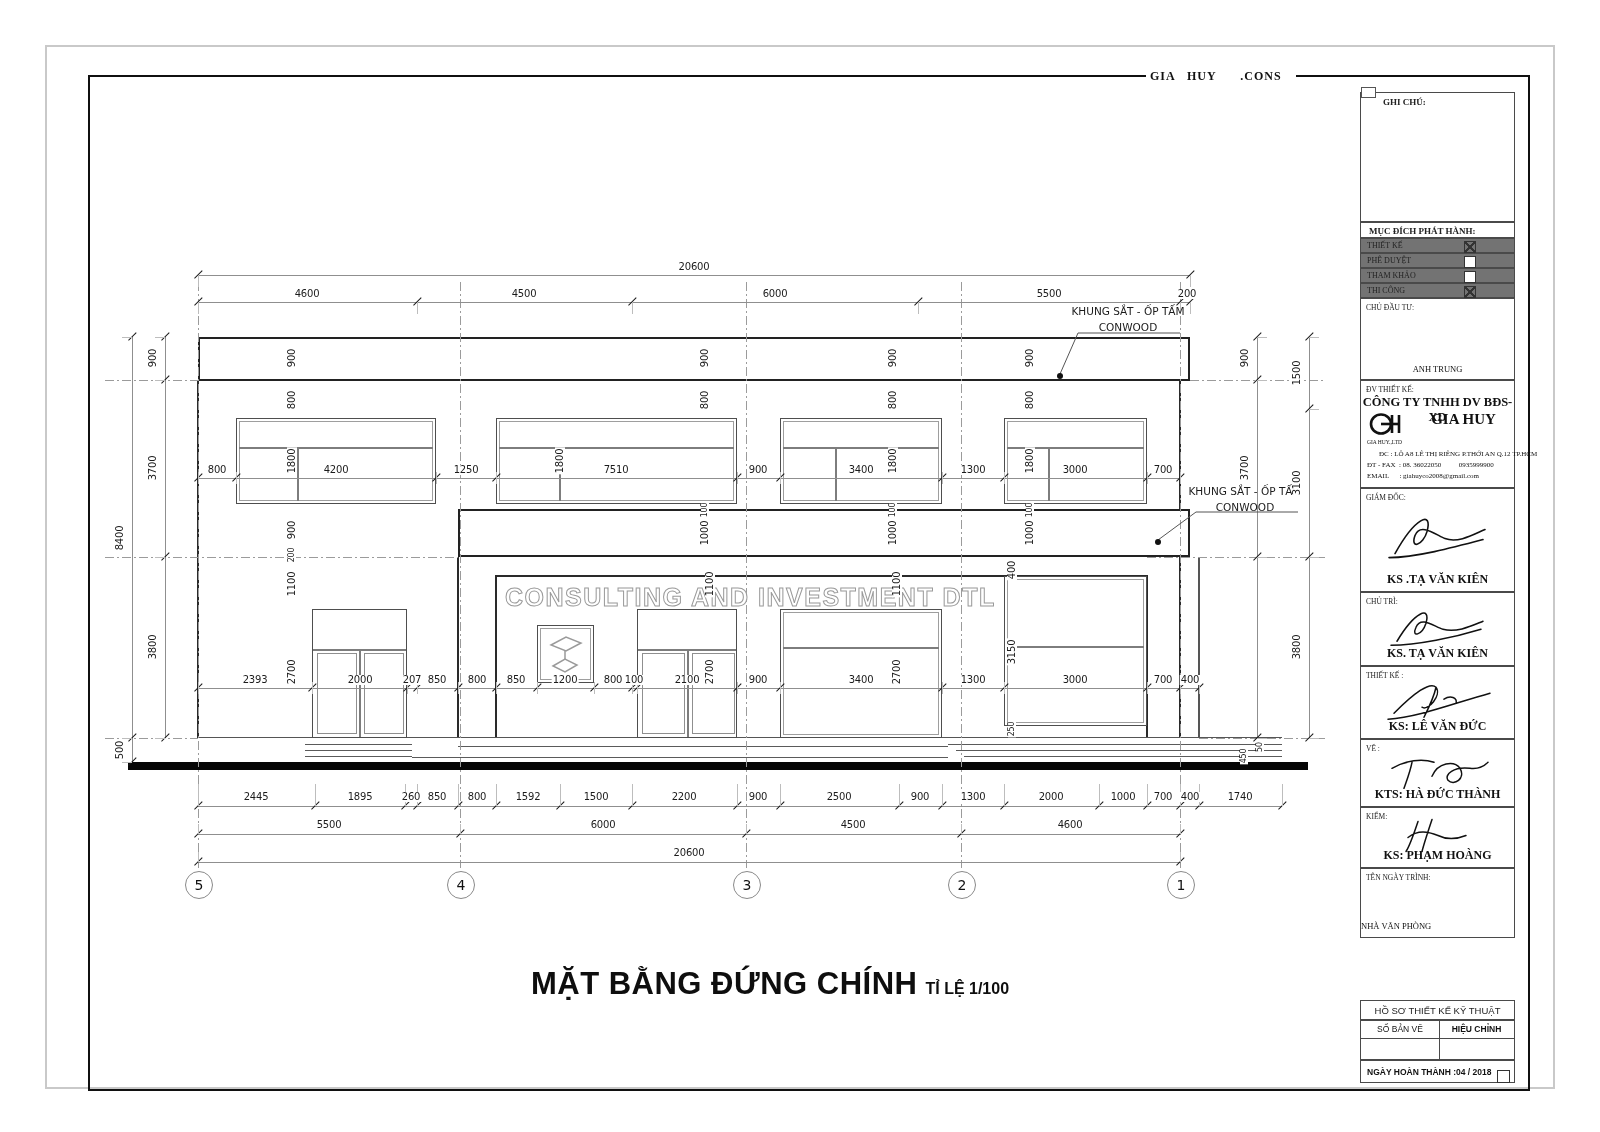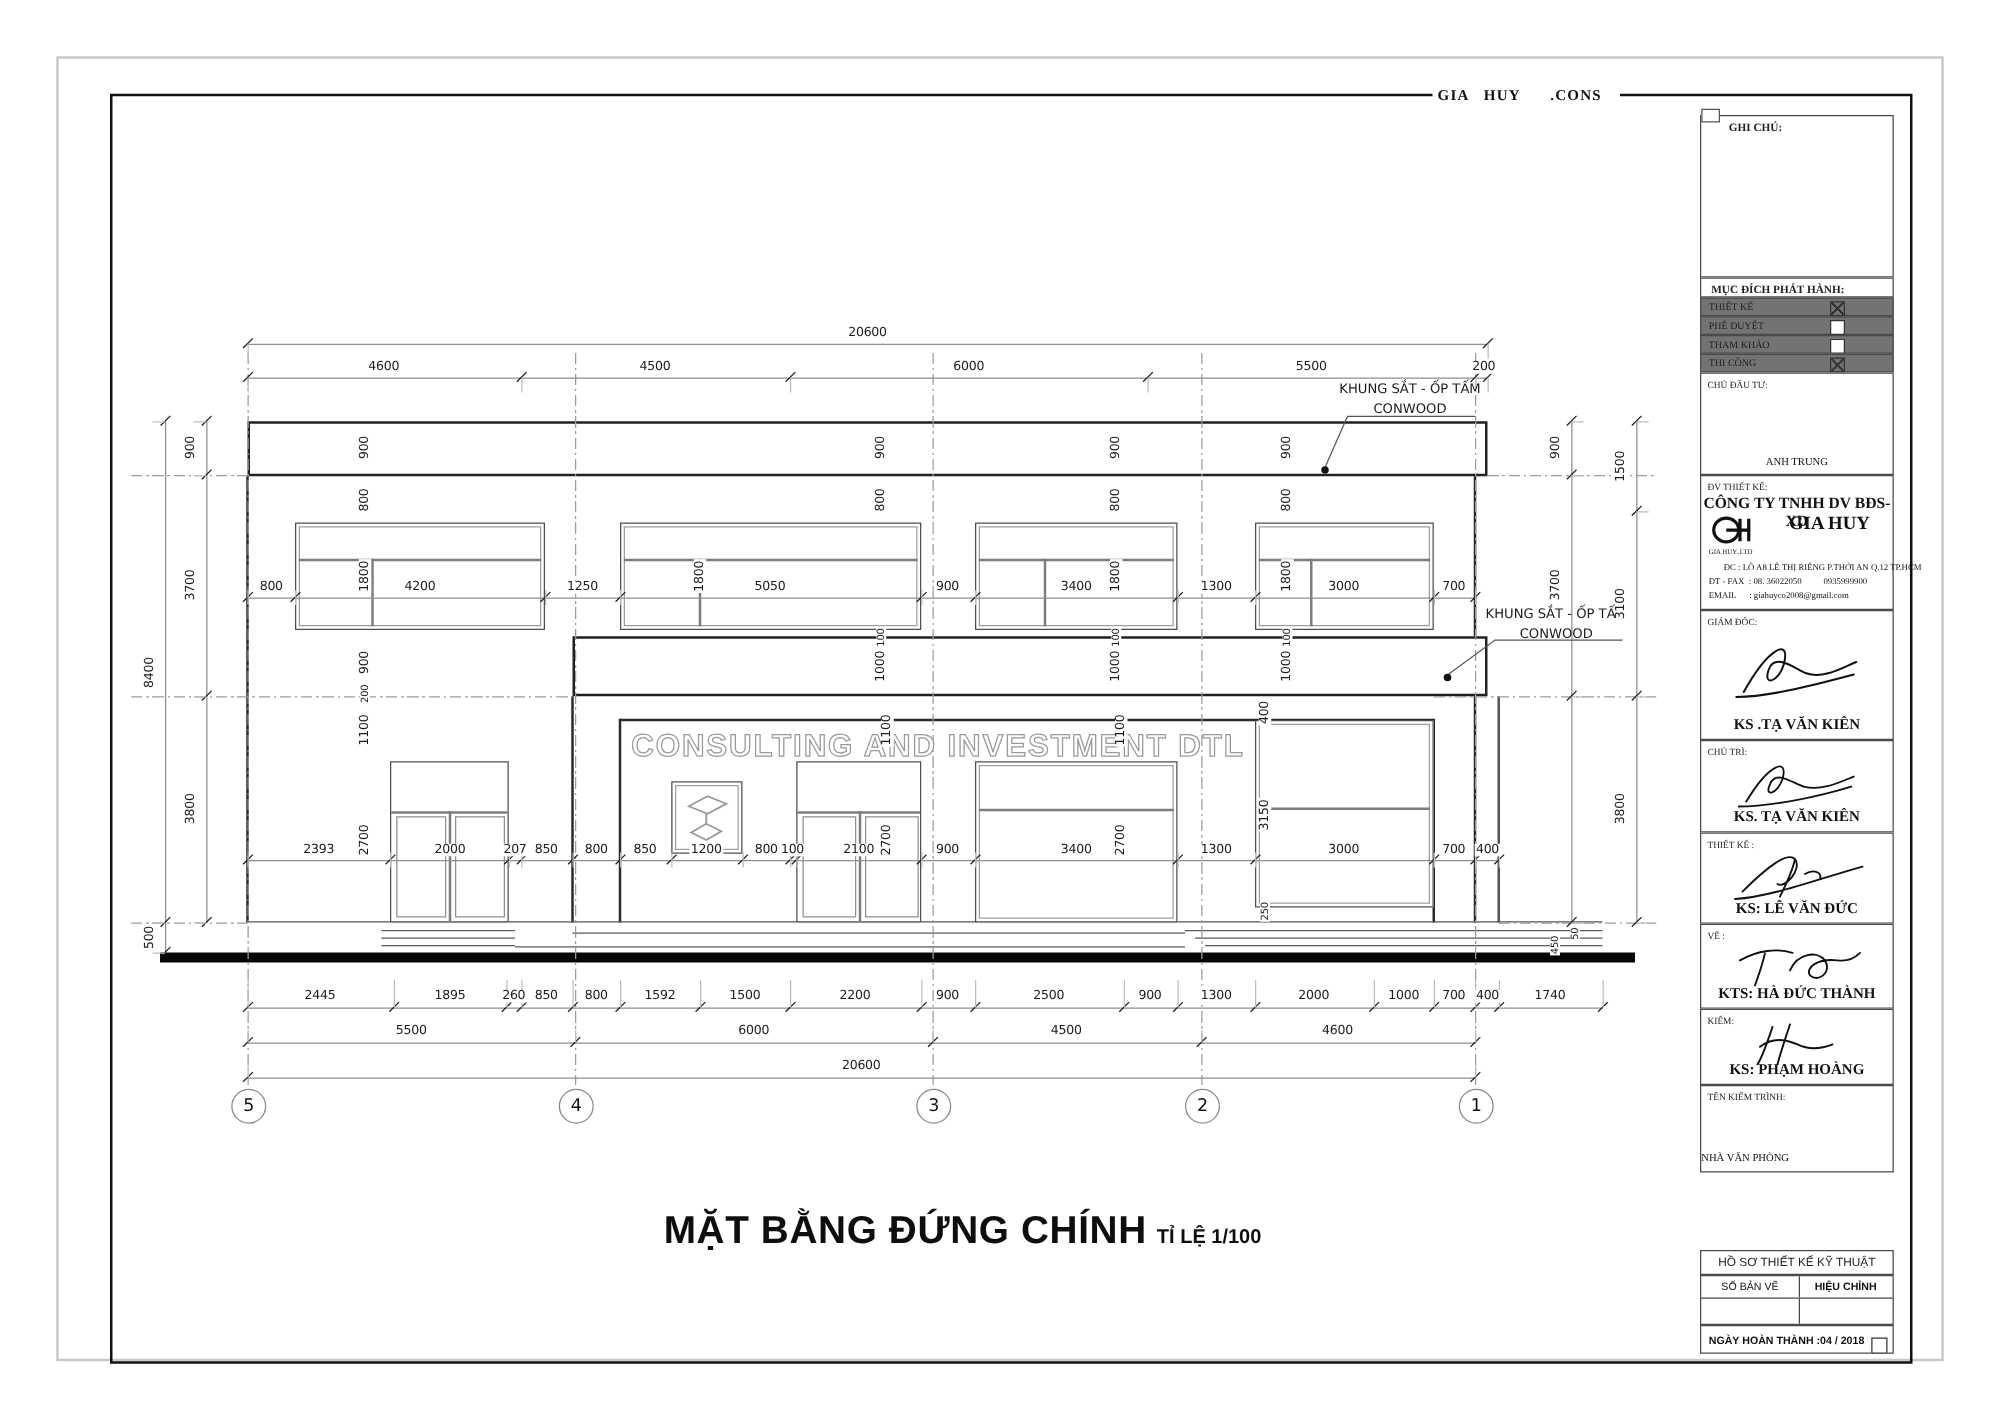--- a/index.html
+++ b/index.html
@@ -179,21 +179,21 @@
   <i class="d" style="left:694px;top:267px">20600</i>
   <i class="d" style="left:307px;top:294px">4600</i>
   <i class="d" style="left:524px;top:294px">4500</i>
   <i class="d" style="left:775px;top:294px">6000</i>
   <i class="d" style="left:1049px;top:294px">5500</i>
   <i class="d" style="left:1187px;top:294px">200</i>
 
   <i class="d" style="left:217px;top:470px">800</i>
   <i class="d" style="left:336px;top:470px">4200</i>
   <i class="d" style="left:466px;top:470px">1250</i>
-  <i class="d" style="left:616px;top:470px">5050</i>
+  <i class="d" style="left:616px;top:470px">7510</i>
   <i class="d" style="left:758px;top:470px">900</i>
   <i class="d" style="left:861px;top:470px">3400</i>
   <i class="d" style="left:973px;top:470px">1300</i>
   <i class="d" style="left:1075px;top:470px">3000</i>
   <i class="d" style="left:1163px;top:470px">700</i>
 
   <i class="d" style="left:255px;top:680px">2393</i>
   <i class="d" style="left:360px;top:680px">2000</i>
   <i class="d" style="left:412px;top:680px">207</i>
   <i class="d" style="left:437px;top:680px">850</i>
@@ -364,21 +364,21 @@
   </div>
   <div class="tb" style="top:807px;height:61px;">
     <div class="lab">KIỂM:</div>
     <svg class="sig" width="100" height="38" viewBox="0 0 100 38">
       <path d="M30 4 C 26 16, 22 28, 18 34 M44 2 C 40 14, 36 26, 34 34 M20 20 C 30 12, 40 14, 50 18 C 58 22, 68 22, 78 18" fill="none" stroke="#111" stroke-width="1.5" stroke-linecap="round"></path>
     </svg>
     <div class="tbname">KS: PHẠM HOÀNG</div>
   </div>
 
   <div class="tb" style="top:868px;height:70px;">
-    <div class="lab">TÊN KIỂM TRÌNH:</div>
+    <div class="lab">TÊN NGÀY TRÌNH:</div>
     <div style="position:absolute;left:0;right:0;bottom:6px;text-align:left;font-size:8.5px;">NHÀ VĂN PHÒNG</div>
   </div>
   <div class="tb sans" style="top:1000px;height:20px;">
     <div style="position:absolute;left:0;right:0;top:4px;text-align:center;font-size:9.5px;color:#222;">HỒ SƠ THIẾT KẾ KỸ THUẬT</div>
   </div>
   <div class="tb sans" style="top:1020px;height:26px;">
     <div style="position:absolute;left:0;width:78px;top:3px;text-align:center;font-size:8.5px;">SỐ BẢN VẼ</div>
     <div style="position:absolute;left:78px;top:0;bottom:0;width:1px;background:#4a4a4a;"></div>
     <div style="position:absolute;left:78px;right:0;top:3px;text-align:center;font-size:8.5px;font-weight:bold;">HIỆU CHỈNH</div>
   </div>

